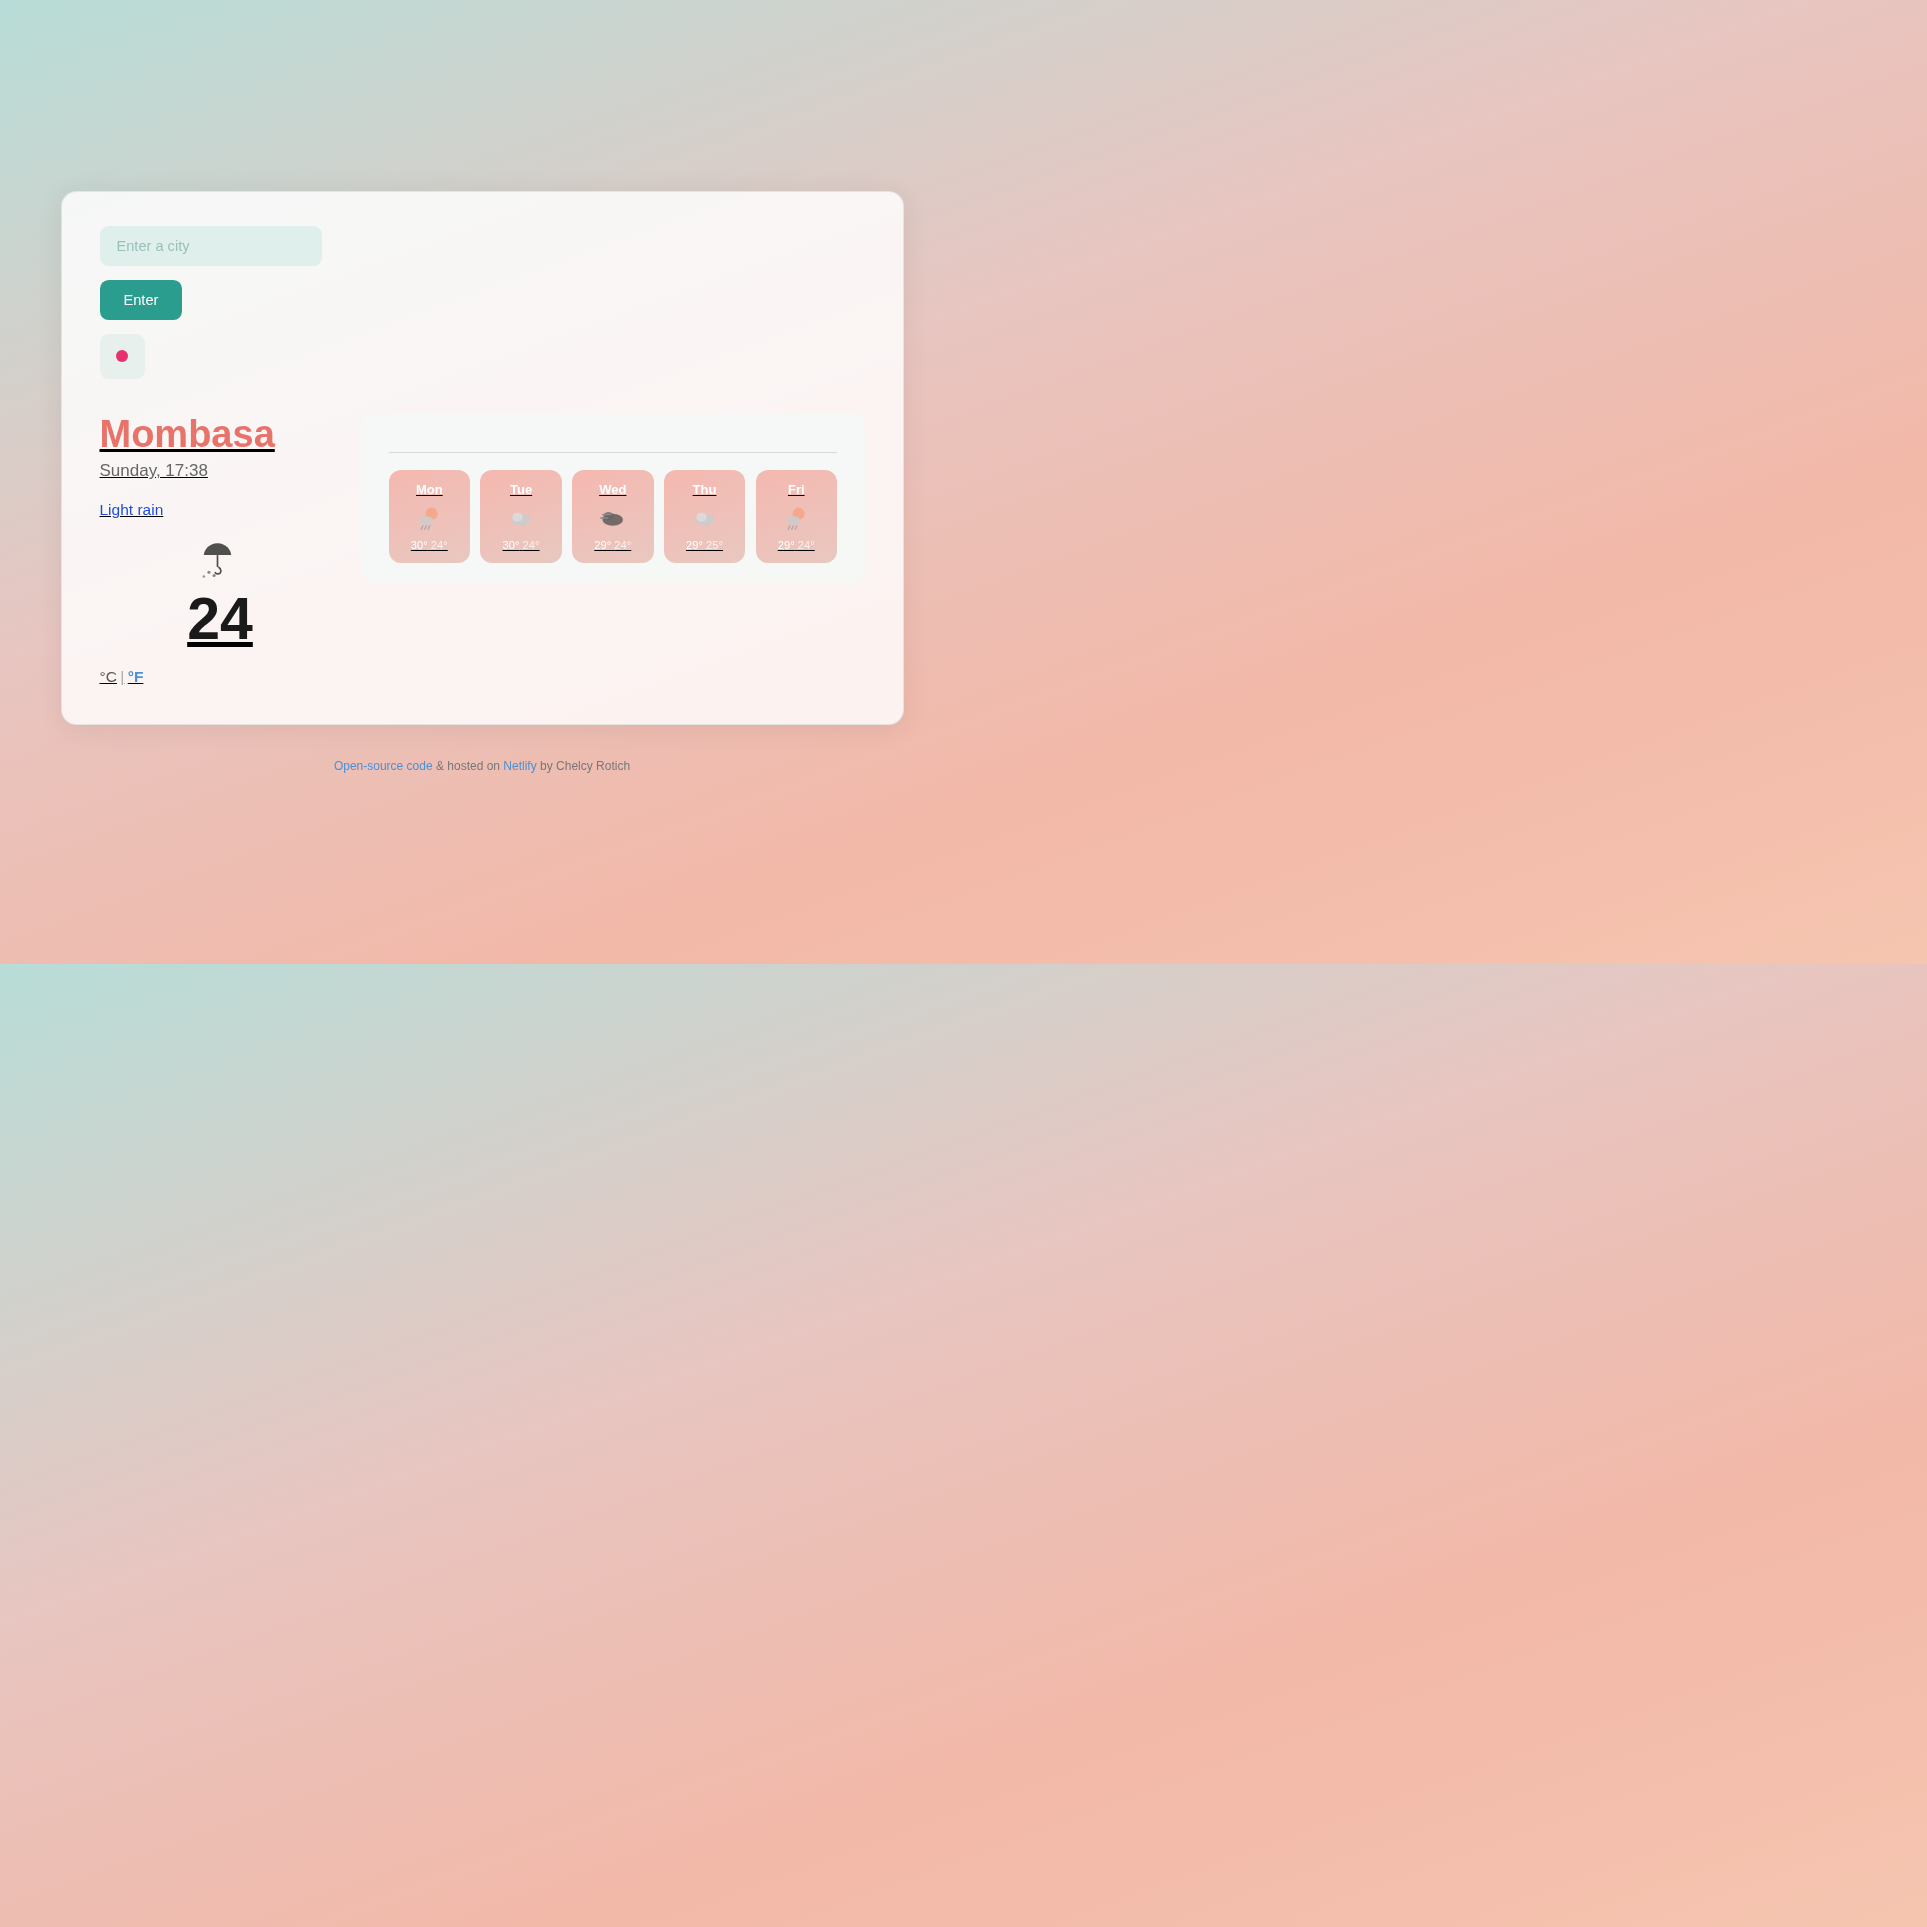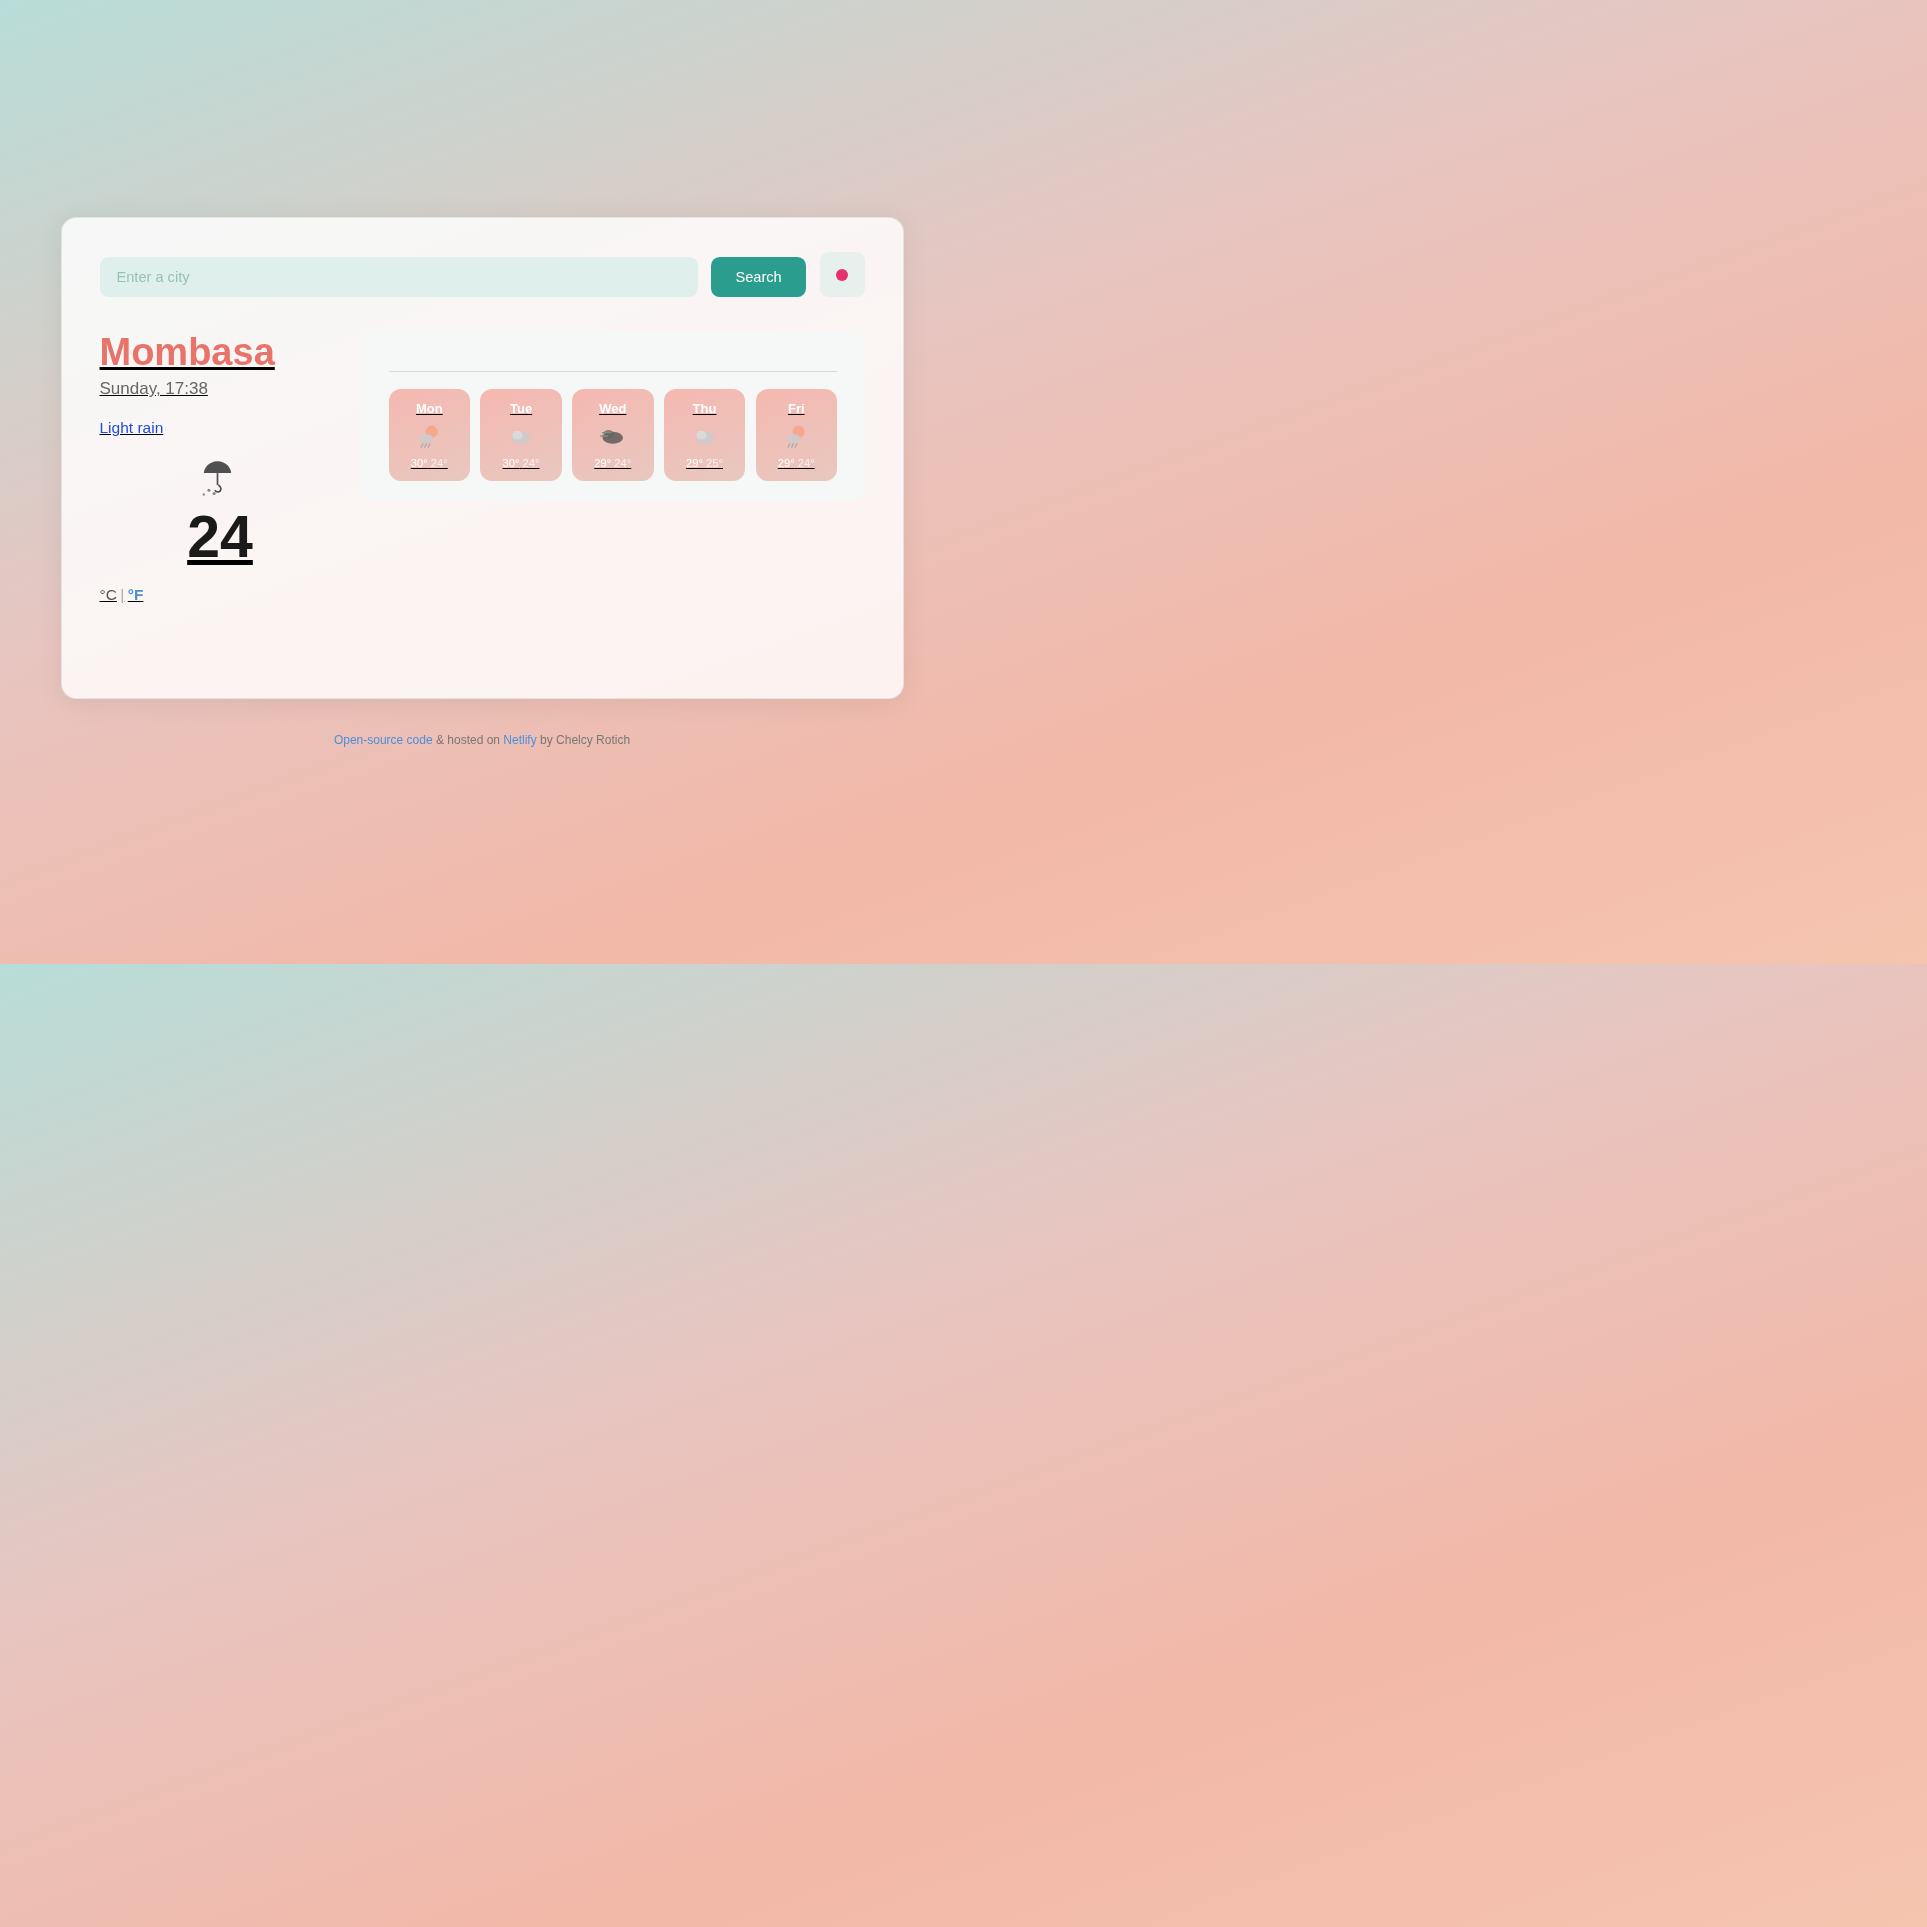--- a/index.html
+++ b/index.html
@@ -22,23 +22,24 @@
       border: 0.9px solid rgba(220,220,220,0.7);
       padding: 34px 38px 38px 38px;
       width: 843px;
       min-height: 482px;
       box-shadow: 0 3.4px 27.5px rgba(0,0,0,0.07);
     }
 
     
     .search-row {
       display: flex;
-      align-items: flex-end;
+      align-items: flex-start;
       gap: 13.8px;
       margin-bottom: 34px;
+      flex-direction: column;
     }
 
     .city-input {
       flex: 1;
       padding: 12px 17px;
       border-radius: 8.6px;
       border: none;
       background: #dff0ec;
       font-size: 14.6px;
       color: #555;
@@ -241,21 +242,21 @@
       height: 45px;
     }
   </style>
 </head>
 <body>
 
 <div class="main-card">
 
   <div class="search-row">
     <input class="city-input" type="text" placeholder="Enter a city" style="">
-    <button class="search-btn">Search</button>
+    <button class="search-btn">Enter</button>
     <button class="unit-toggle-btn">
       <span class="unit-dot"></span>
     </button>
   </div>
 
   <div class="content-row">
 
     <div class="left-panel">
       <div class="city-name">Mombasa</div>
       <div class="date-time">Sunday, 17:38</div>

